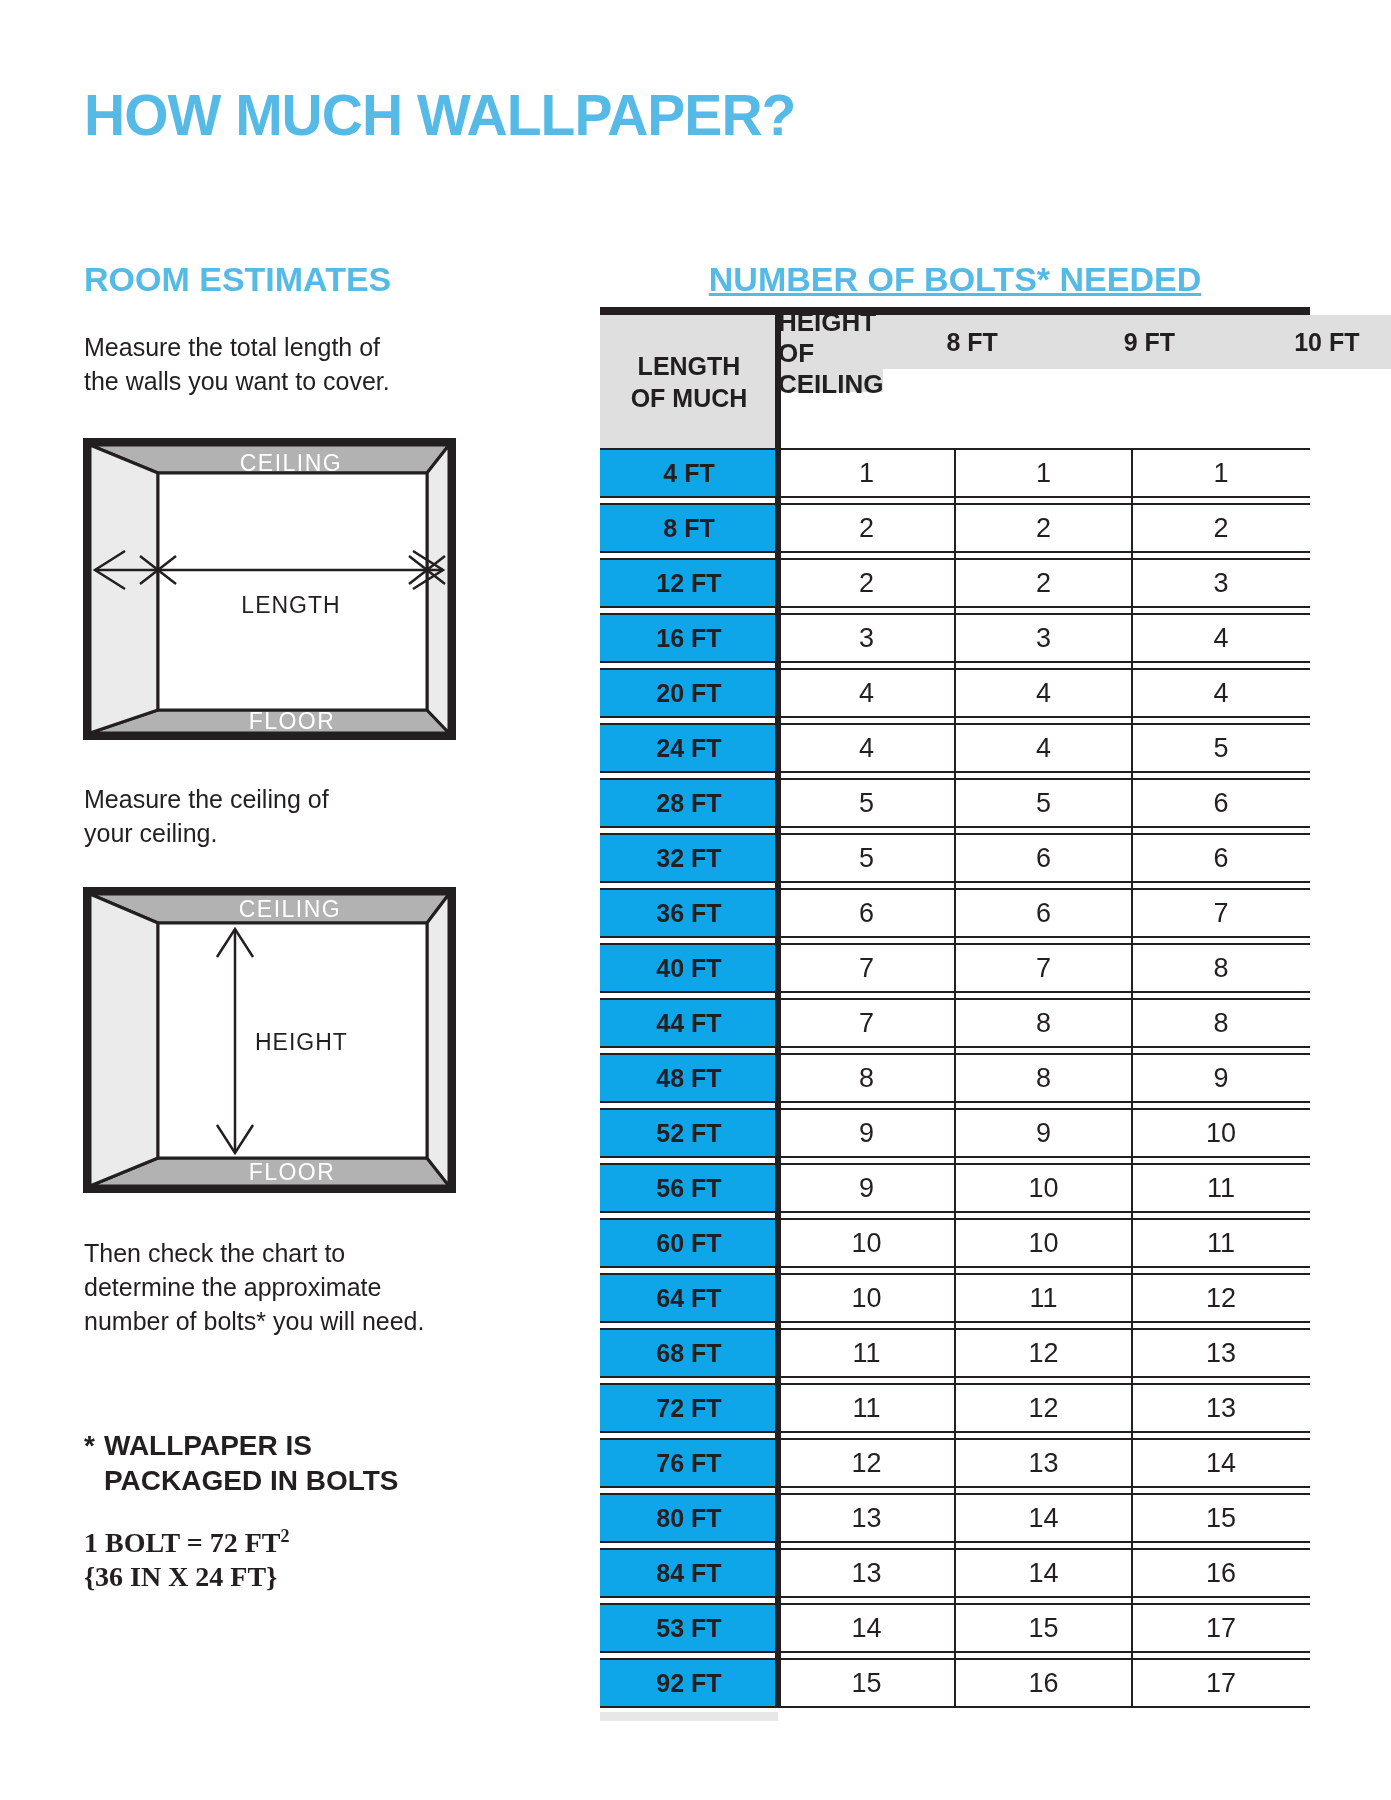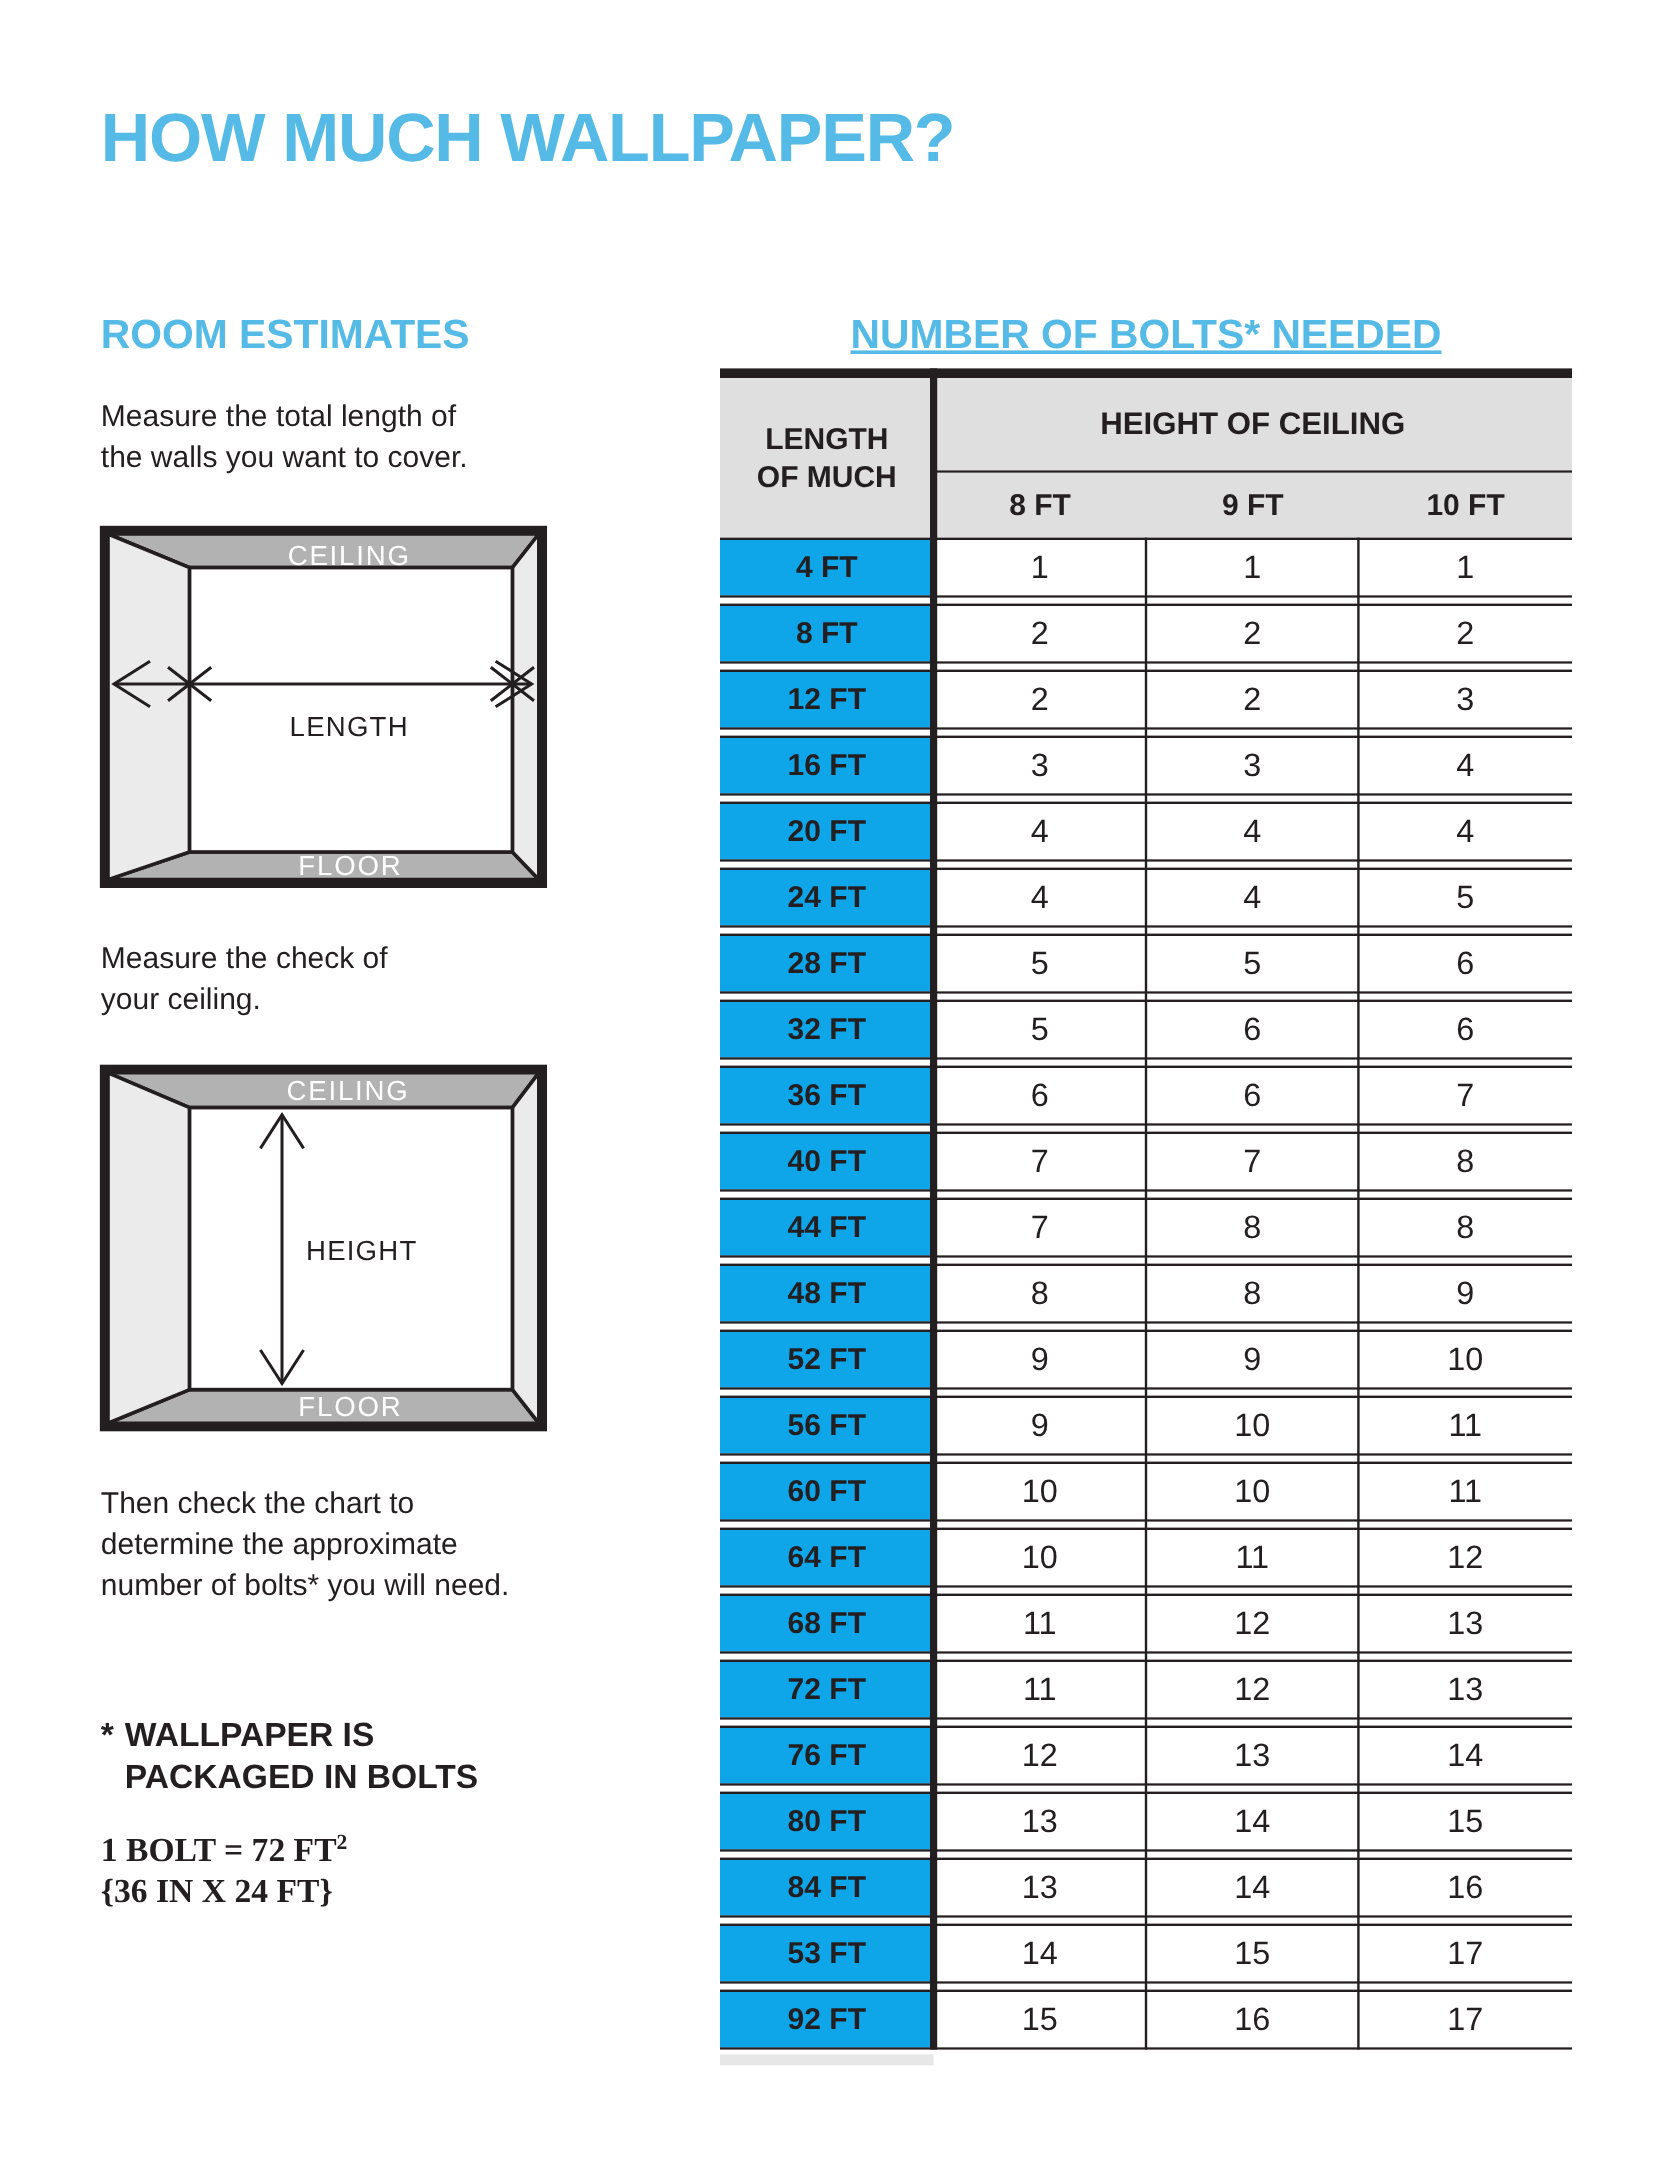--- a/index.html
+++ b/index.html
@@ -37,21 +37,21 @@
   .diagram2 { left:83px; top:887px; }
 
   
   .btable { left:600px; top:307px; width:710px; height:1420px; }
   .t-topborder { position:absolute; left:0; top:0; width:710px; height:8px; background:#231F20; }
   .t-header { position:absolute; left:0; top:8px; width:710px; height:133px; display:flex; }
   .t-corner {
     width:178px; height:133px; background:#DFDFDF; display:flex; flex-direction:column;
     align-items:center; justify-content:center; font-size:25px; font-weight:bold; line-height:32px;
   }
-  .t-hright { width:532px; height:133px; display:flex; flex-direction:column; }
+  .t-hright { width:532px; height:133px; display:flex; flex-direction:row; }
   .t-group {
     height:77px; background:#DFDFDF; display:flex; align-items:center; justify-content:center;
     font-size:26px; font-weight:bold;
   }
   .t-hline { height:2px; background:#231F20; }
   .t-heights { height:54px; background:#DFDFDF; display:flex; }
   .t-heights div {
     width:177.33px; display:flex; align-items:center; justify-content:center;
     font-size:25px; font-weight:bold;
   }
@@ -101,21 +101,21 @@
       <line x1="57" y1="146" x2="93" y2="118"></line>
       <line x1="326" y1="118" x2="362" y2="146"></line>
       <line x1="326" y1="146" x2="362" y2="118"></line>
     </g>
     <text x="208" y="33" text-anchor="middle" font-size="23" letter-spacing="1.5" fill="#ffffff">CEILING</text>
     <text x="208" y="175" text-anchor="middle" font-size="23" letter-spacing="1" fill="#231F20">LENGTH</text>
     <text x="209" y="291" text-anchor="middle" font-size="23" letter-spacing="1.5" fill="#ffffff">FLOOR</text>
   </svg>
 
   <div class="abs bodytext para2">
-    <span>Measure the check of</span>
+    <span>Measure the ceiling of</span>
     <span>your ceiling.</span>
   </div>
 
   <svg class="abs diagram2" width="373" height="306" viewBox="0 0 373 306">
     <rect x="3.5" y="3.5" width="366" height="299" fill="#ffffff" stroke="#231F20" stroke-width="7"></rect>
     <polygon points="7,7 366,7 344,36 75,36" fill="#B2B2B2" stroke="#231F20" stroke-width="3"></polygon>
     <polygon points="75,271 344,271 366,299 7,299" fill="#B2B2B2" stroke="#231F20" stroke-width="3"></polygon>
     <polygon points="7,7 75,36 75,271 7,299" fill="#EBEBEB" stroke="#231F20" stroke-width="3"></polygon>
     <polygon points="366,7 344,36 344,271 366,299" fill="#EBEBEB" stroke="#231F20" stroke-width="3"></polygon>
     <rect x="75" y="36" width="269" height="235" fill="#ffffff" stroke="#231F20" stroke-width="3"></rect>

